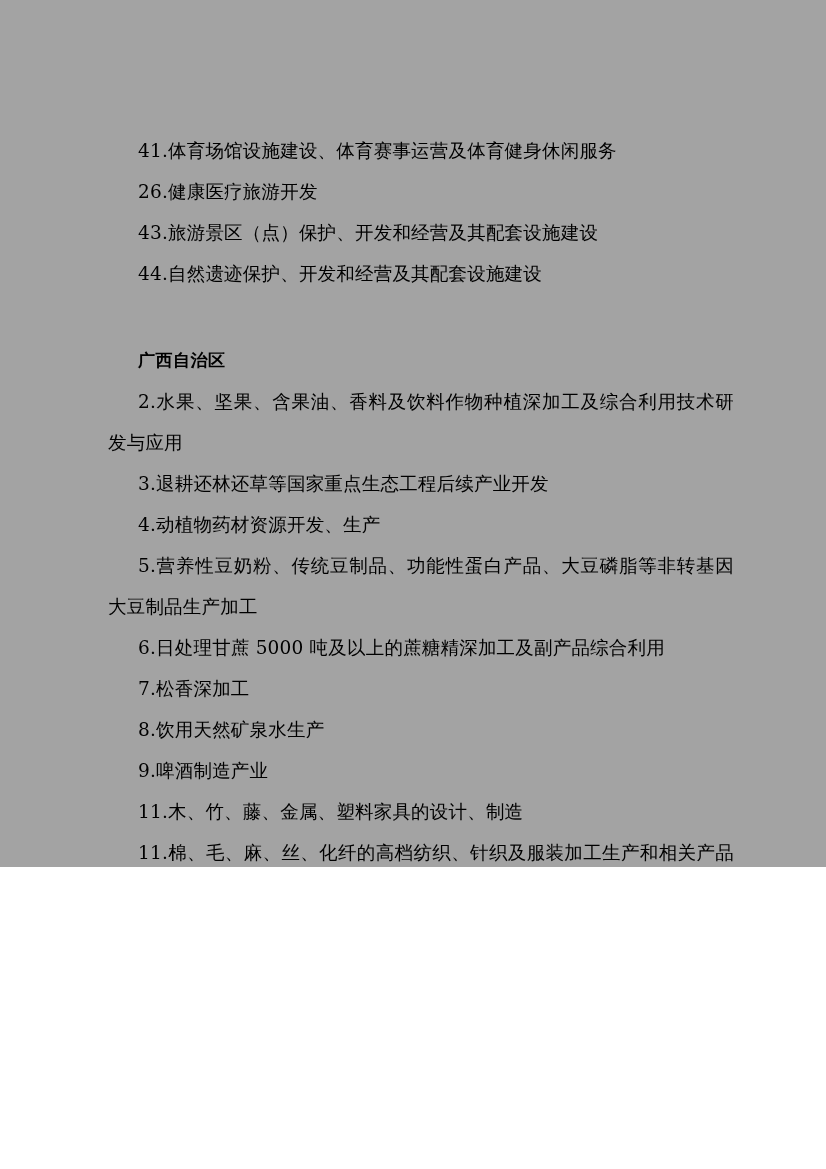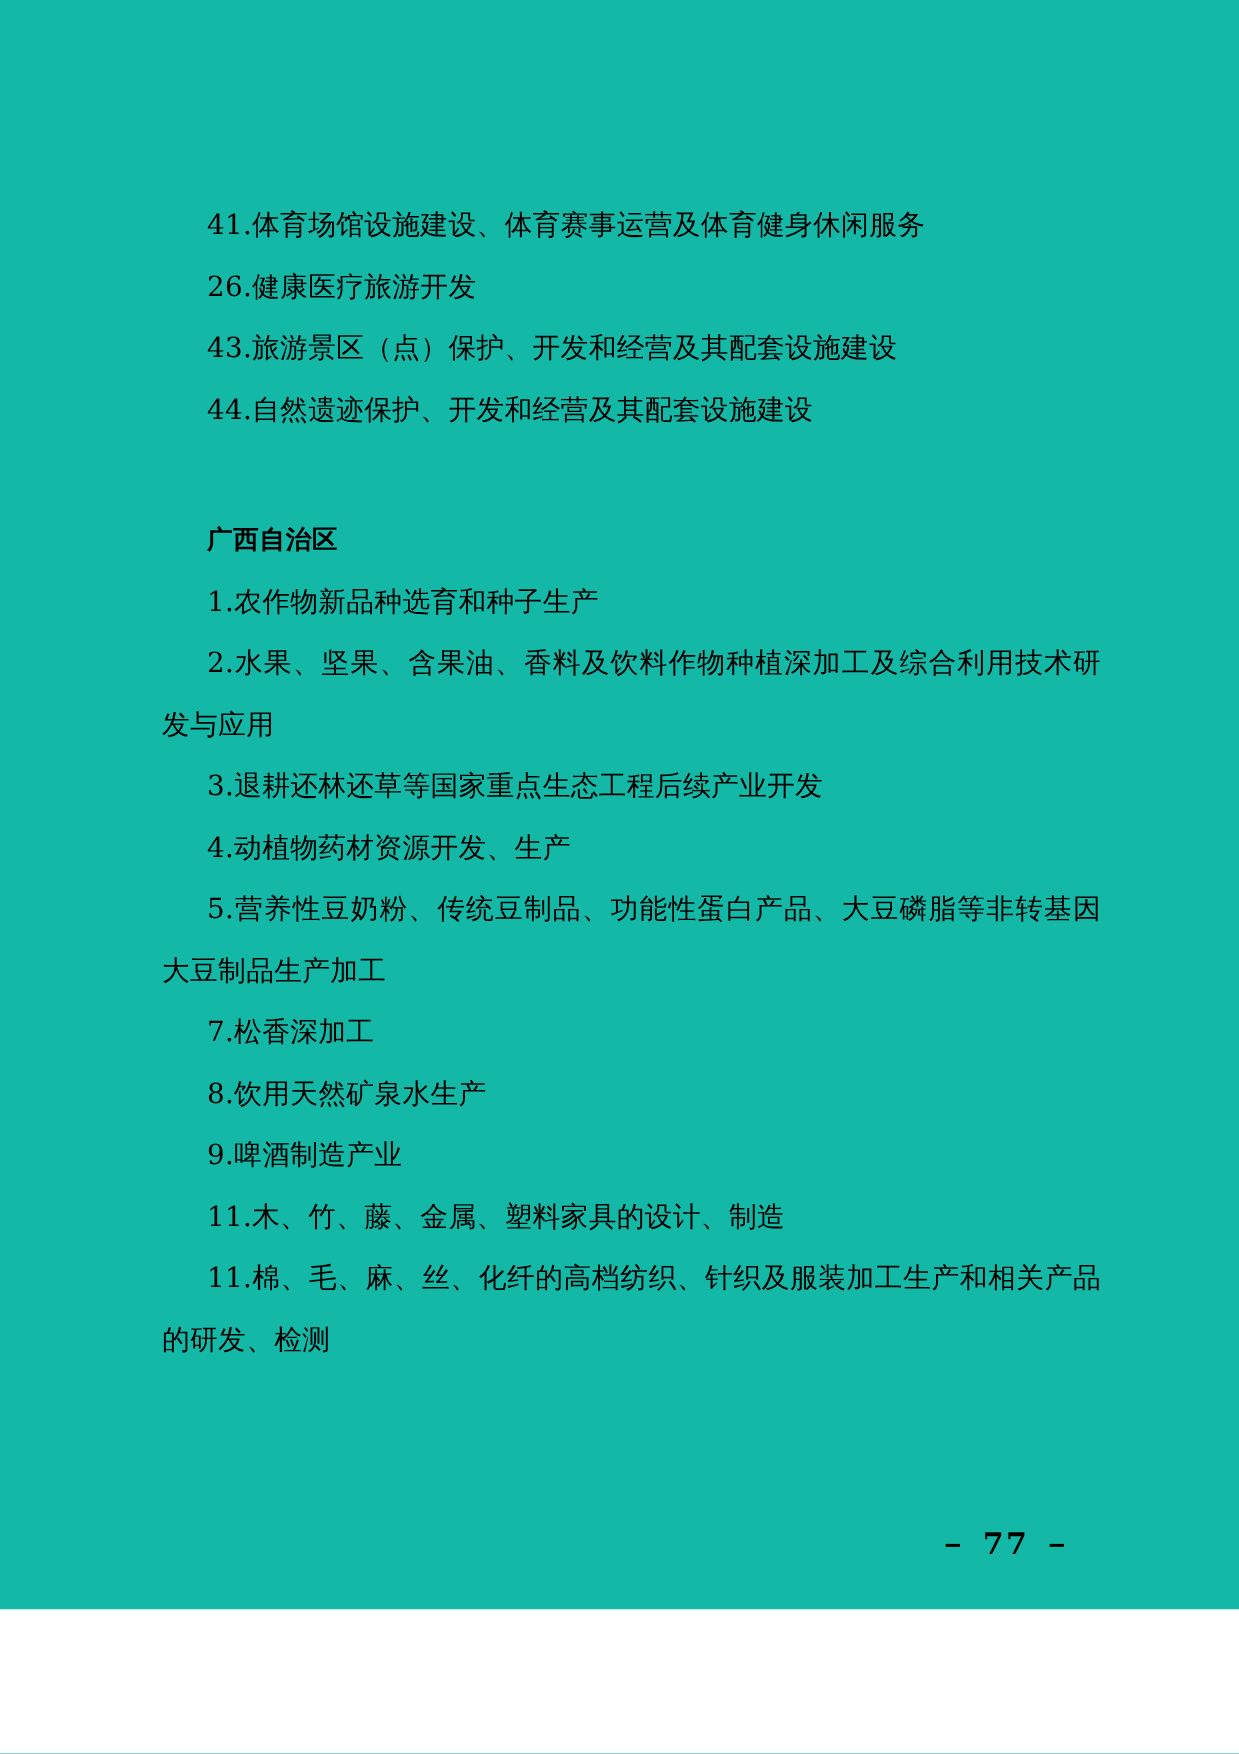--- a/index.html
+++ b/index.html
@@ -3,22 +3,22 @@
 <meta charset="utf-8">
 <style>
   html, body {
     margin: 0;
     padding: 0;
     background: #ffffff;
   }
   .page {
     position: relative;
     width: 826px;
-    height: 1073px;
-    background: #14b8a6;
+    height: 867px;
+    background: #a3a3a3;
     font-family: "DejaVu Serif", "Liberation Serif", serif;
     color: #000000;
     overflow: hidden;
   }
   .content {
     position: absolute;
     left: 108px;
     top: 130px;
     width: 626px;
   }
@@ -61,25 +61,25 @@
 
     <p class="para">41.体育场馆设施建设、体育赛事运营及体育健身休闲服务</p>
     <p class="para">26.健康医疗旅游开发</p>
     <p class="para">43.旅游景区（点）保护、开发和经营及其配套设施建设</p>
     <p class="para">44.自然遗迹保护、开发和经营及其配套设施建设</p>
 
     <div class="spacer-block"></div>
 
     <p class="section-title">广西自治区</p>
 
-    <p class="para">1.农作物新品种选育和种子生产</p>
     <p class="para">2.水果、坚果、含果油、香料及饮料作物种植深加工及综合利用技术研发与应用</p>
     <p class="para">3.退耕还林还草等国家重点生态工程后续产业开发</p>
     <p class="para">4.动植物药材资源开发、生产</p>
     <p class="para">5.营养性豆奶粉、传统豆制品、功能性蛋白产品、大豆磷脂等非转基因大豆制品生产加工</p>
+    <p class="para">6.日处理甘蔗 5000 吨及以上的蔗糖精深加工及副产品综合利用</p>
     <p class="para">7.松香深加工</p>
     <p class="para">8.饮用天然矿泉水生产</p>
     <p class="para">9.啤酒制造产业</p>
     <p class="para">11.木、竹、藤、金属、塑料家具的设计、制造</p>
     <p class="para">11.棉、毛、麻、丝、化纤的高档纺织、针织及服装加工生产和相关产品的研发、检测</p>
 
   </div>
 
   <div class="page-number">－ 77 －</div>
 

